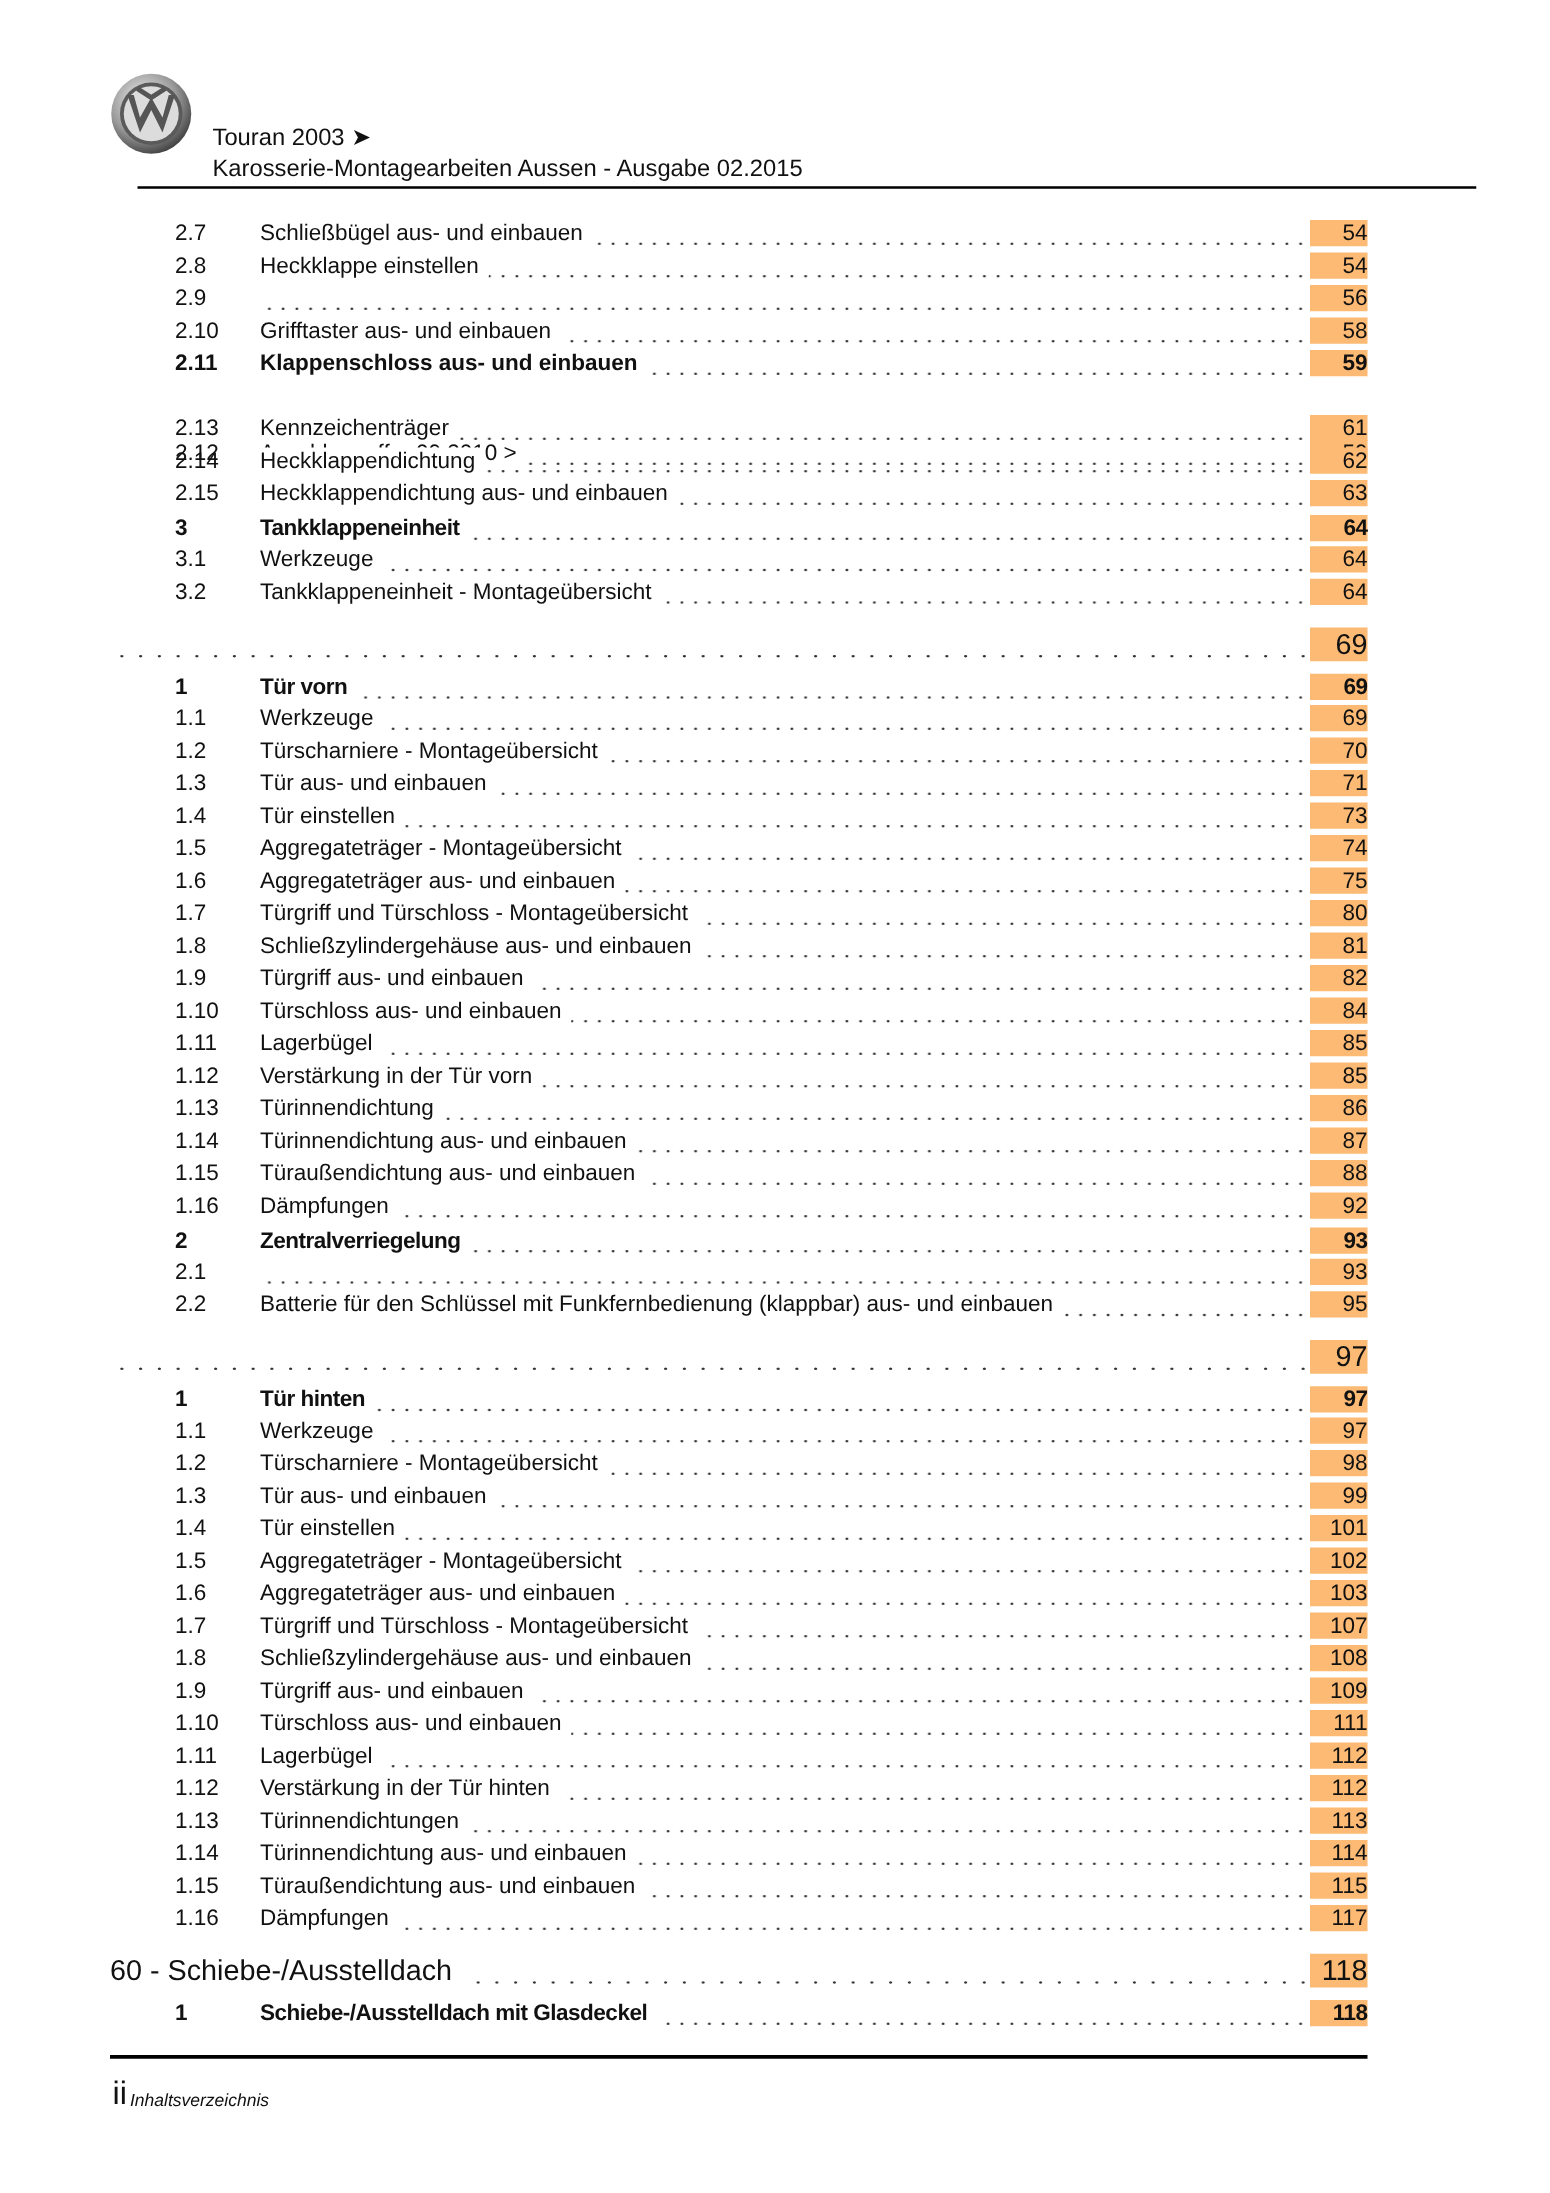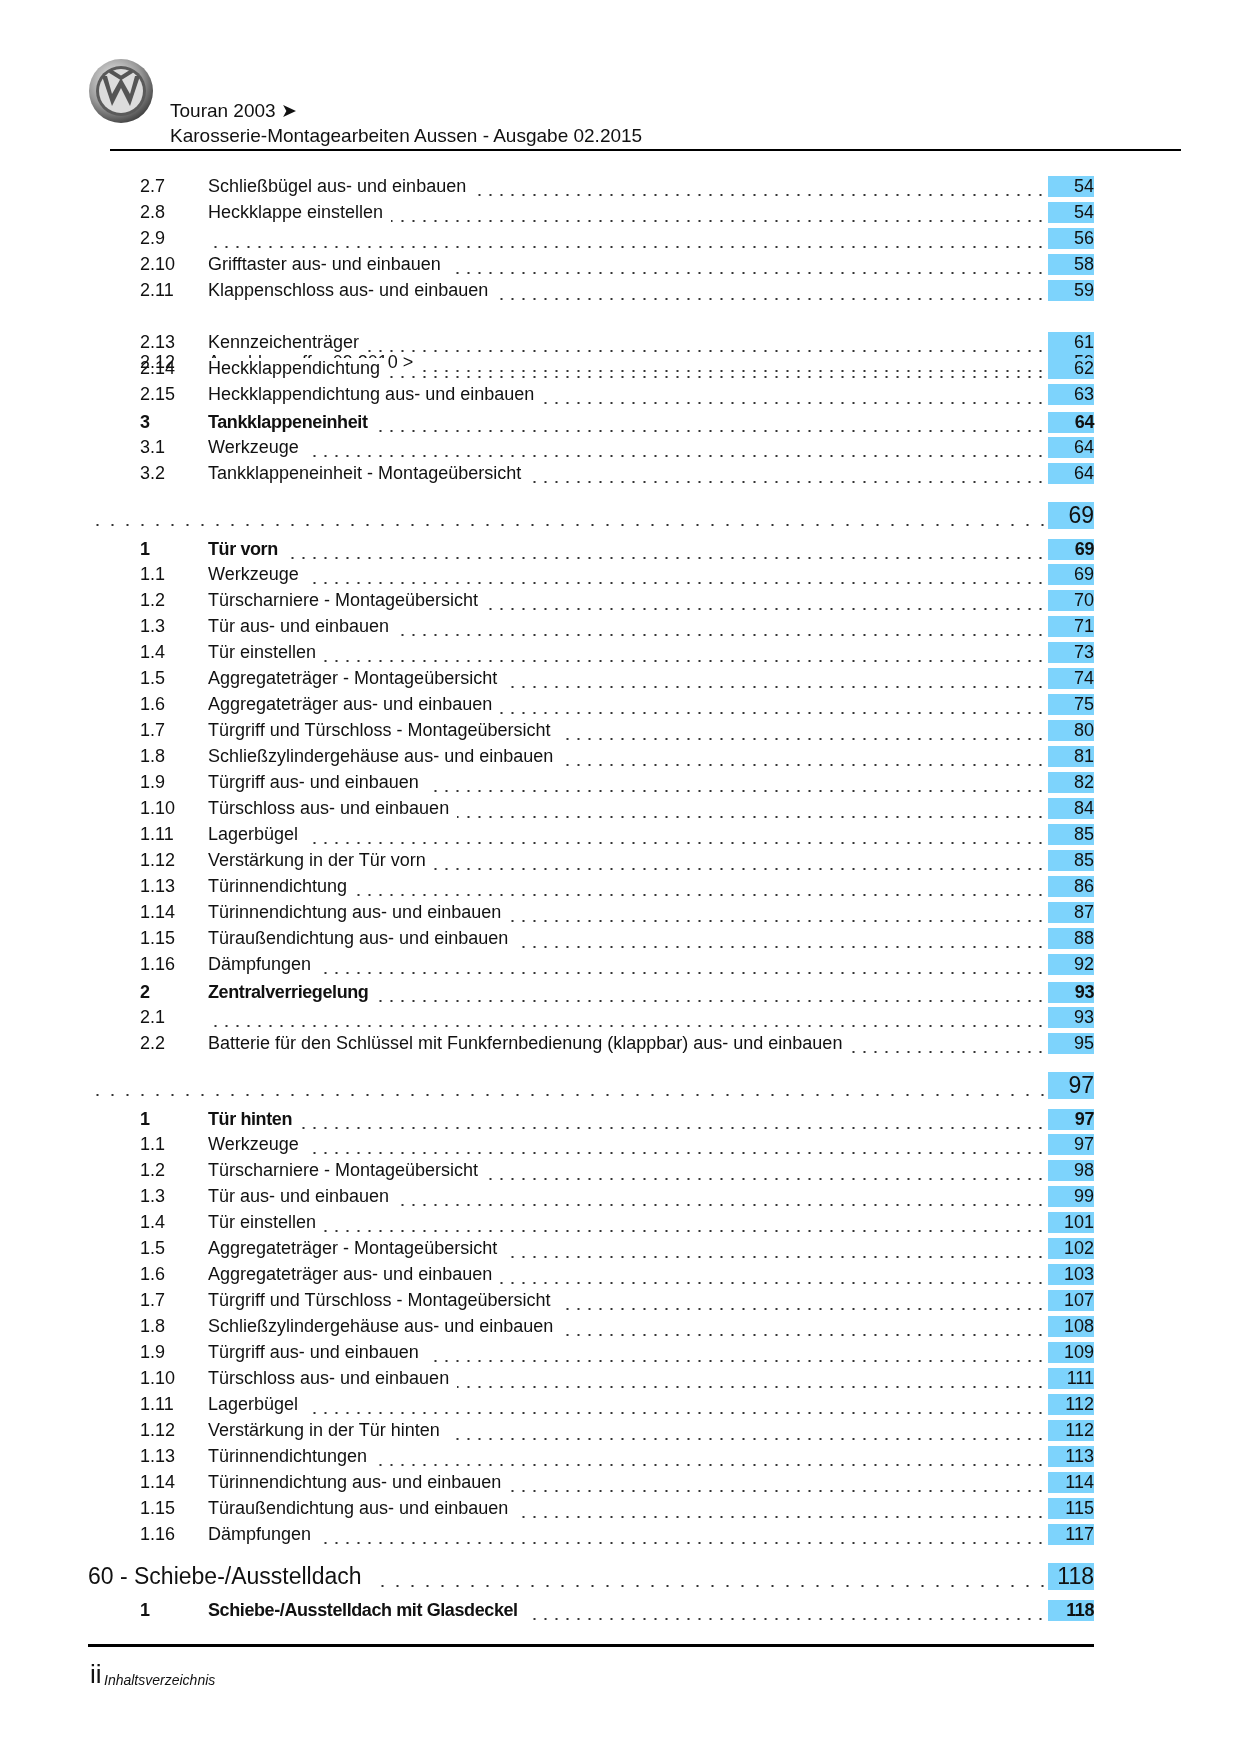--- a/index.html
+++ b/index.html
@@ -11,21 +11,21 @@
   .hdr-sub { position: absolute; left: 82px; top: 75px; font-size: 19px; line-height: 22px; }
   .hdr-rule { position: absolute; left: 22px; top: 99px; width: 1071px; height: 2px; background: #000; }
 
   .toc { position: absolute; left: 88px; top: 0; width: 1006px; }
   .row { position: absolute; left: 0; width: 1006px; height: 24px; display: flex; align-items: baseline; }
   .row .num { position: absolute; left: 52px; font-size: 18px; }
   .row .txt { position: absolute; left: 120px; font-size: 18px; white-space: nowrap; background: #fff; padding-right: 8px; z-index: 2; }
   .row .leader { position: absolute; left: 120px; right: 48px; bottom: 4px; height: 2px;
                  background-image: radial-gradient(circle, #333 1.1px, transparent 1.3px);
                  background-size: 11px 3px; background-repeat: repeat-x; background-position: right center; z-index: 1; }
-  .row .pg { position: absolute; right: 0; font-size: 18px; text-align: right; min-width: 40px; background: #7dd3fc; padding-left: 6px; z-index: 2; }
+  .row .pg { position: absolute; right: 0; font-size: 18px; text-align: right; min-width: 40px; background: #fdba74; padding-left: 6px; z-index: 2; }
   .row.bold .num, .row.bold .txt, .row.bold .pg { font-weight: bold; letter-spacing: -0.4px; }
   .row.chapter { height: 30px; }
   .row.chapter .txt { left: 0; font-size: 23px; }
   .row.chapter .pg { font-size: 23px; }
   .row.chapter .leader { left: 0; bottom: 6px; background-size: 15px 3px; right: 44px; }
 
   .bottom-rule { position: absolute; left: 88px; top: 1644px; width: 1006px; height: 3px; background: #000; }
   .footer-pg { position: absolute; left: 90px; top: 1660px; font-size: 26px; line-height: 28px; }
   .footer-lbl { position: absolute; left: 104px; top: 1672px; font-size: 14px; font-style: italic; }
 </style>
@@ -69,21 +69,21 @@
       <span class="num">2.9</span>
       <span class="leader"></span>
       <span class="pg">56</span>
     </div>
     <div class="row" style="top: 254px;">
       <span class="num">2.10</span>
       <span class="leader"></span>
       <span class="txt">Grifftaster aus- und einbauen</span>
       <span class="pg">58</span>
     </div>
-    <div class="row" style="top: 280px;">
+    <div class="row" style="top: 280px; font-weight: bold;">
       <span class="num">2.11</span>
       <span class="leader"></span>
       <span class="txt">Klappenschloss aus- und einbauen</span>
       <span class="pg">59</span>
     </div>
     <div class="row" style="top: 306px; margin-top: 46px;">
       <span class="num">2.12</span>
       <span class="leader"></span>
       <span class="txt">Anschlagpuffer 09.2010 &gt;</span>
       <span class="pg">59</span>

